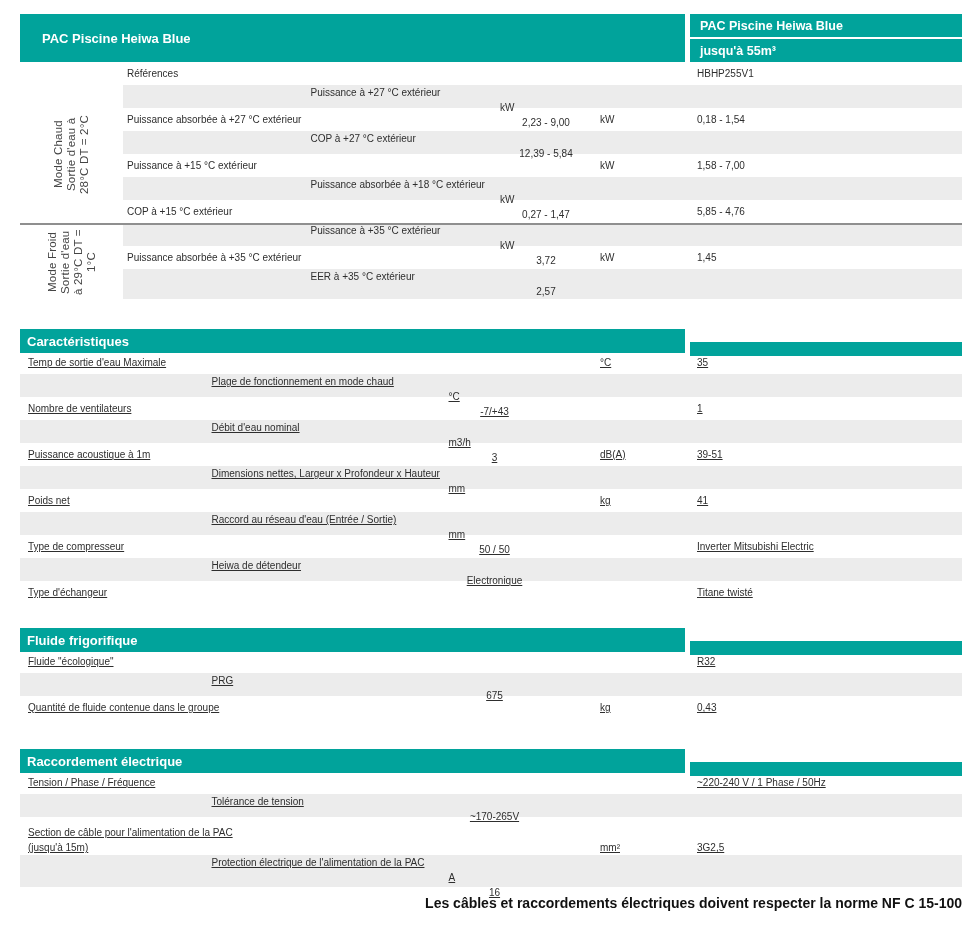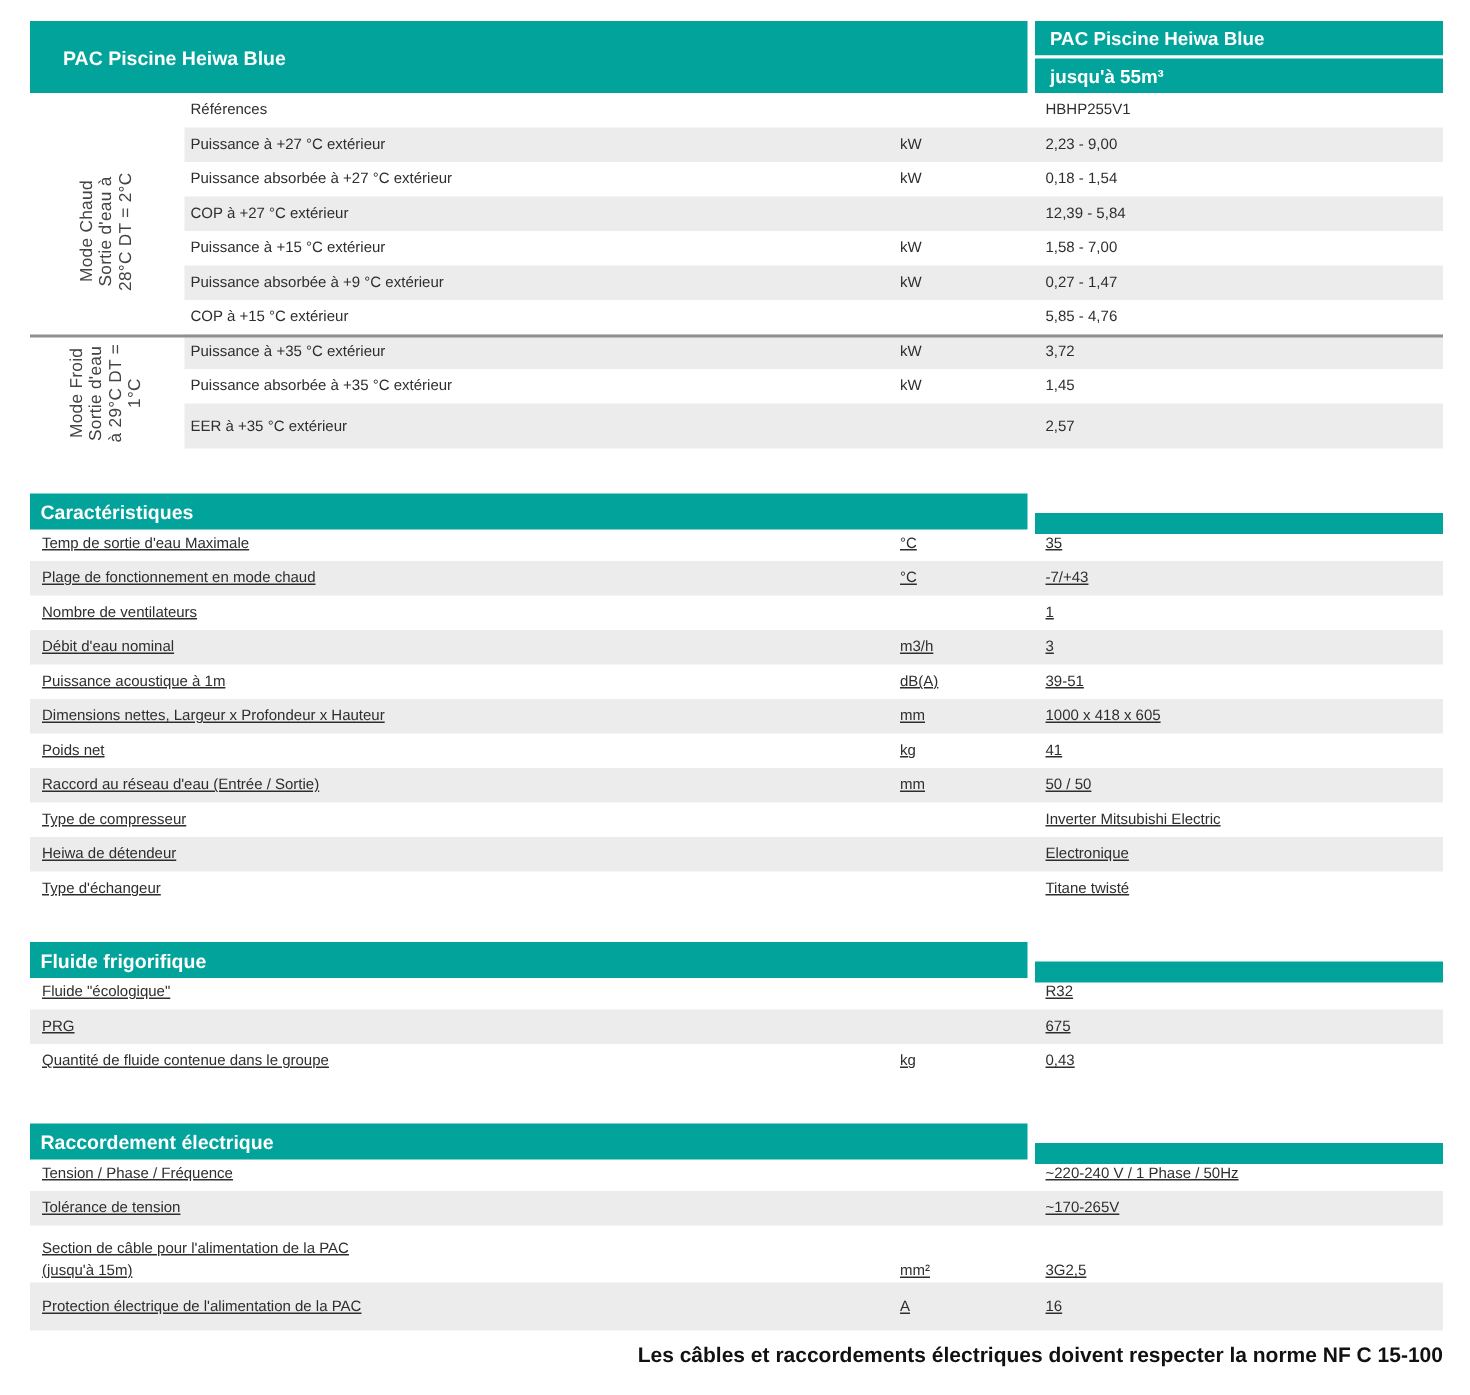--- a/index.html
+++ b/index.html
@@ -37,21 +37,21 @@
     color: #fff; font-weight: bold; font-size: 12.5px;
     display: flex; align-items: center; padding-left: 10px;
   }
   .mh-gap { height: 2px; background: #fff; }
 
   
   .row {
     height: 23px; display: flex; align-items: center;
     font-size: 10px; line-height: 15px;
   }
-  .row.striped { background: var(--stripe); }
+  .row.striped { background: var(--stripe); flex-direction: column; }
   .c-label { white-space: pre-line; }
   .c-unit  { width: 95px; padding-left: 5px; flex-shrink: 0; }
   .c-value { flex: 1; padding-left: 7px; }
 
   
   .perf { position: relative; width: 942px; }
   .perf .row { margin-left: 103px; }
   .perf .c-label { width: 472px; padding-left: 4px; flex-shrink: 0; }
   .mode-divider {
     position: absolute; left: 0; top: 161px;
@@ -141,21 +141,21 @@
             <div class="c-label">COP à +27 °C extérieur</div>
             <div class="c-unit"></div>
             <div class="c-value">12,39 - 5,84</div>
           </div>
           <div class="row">
             <div class="c-label">Puissance à +15 °C extérieur</div>
             <div class="c-unit">kW</div>
             <div class="c-value">1,58 - 7,00</div>
           </div>
           <div class="row striped">
-            <div class="c-label">Puissance absorbée à +9 °C extérieur</div>
+            <div class="c-label">Puissance absorbée à +18 °C extérieur</div>
             <div class="c-unit">kW</div>
             <div class="c-value">0,27 - 1,47</div>
           </div>
           <div class="row">
             <div class="c-label">COP à +15 °C extérieur</div>
             <div class="c-unit"></div>
             <div class="c-value">5,85 - 4,76</div>
           </div>
           <div class="row striped">
             <div class="c-label">Puissance à +35 °C extérieur</div>
@@ -205,21 +205,20 @@
             <div class="c-value">3</div>
           </div>
           <div class="row">
             <div class="c-label">Puissance acoustique à 1m</div>
             <div class="c-unit">dB(A)</div>
             <div class="c-value">39-51</div>
           </div>
           <div class="row striped">
             <div class="c-label">Dimensions nettes, Largeur x Profondeur x Hauteur</div>
             <div class="c-unit">mm</div>
-            <div class="c-value">1000 x 418 x 605</div>
           </div>
           <div class="row">
             <div class="c-label">Poids net</div>
             <div class="c-unit">kg</div>
             <div class="c-value">41</div>
           </div>
           <div class="row striped">
             <div class="c-label">Raccord au réseau d'eau (Entrée / Sortie)</div>
             <div class="c-unit">mm</div>
             <div class="c-value">50 / 50</div>

